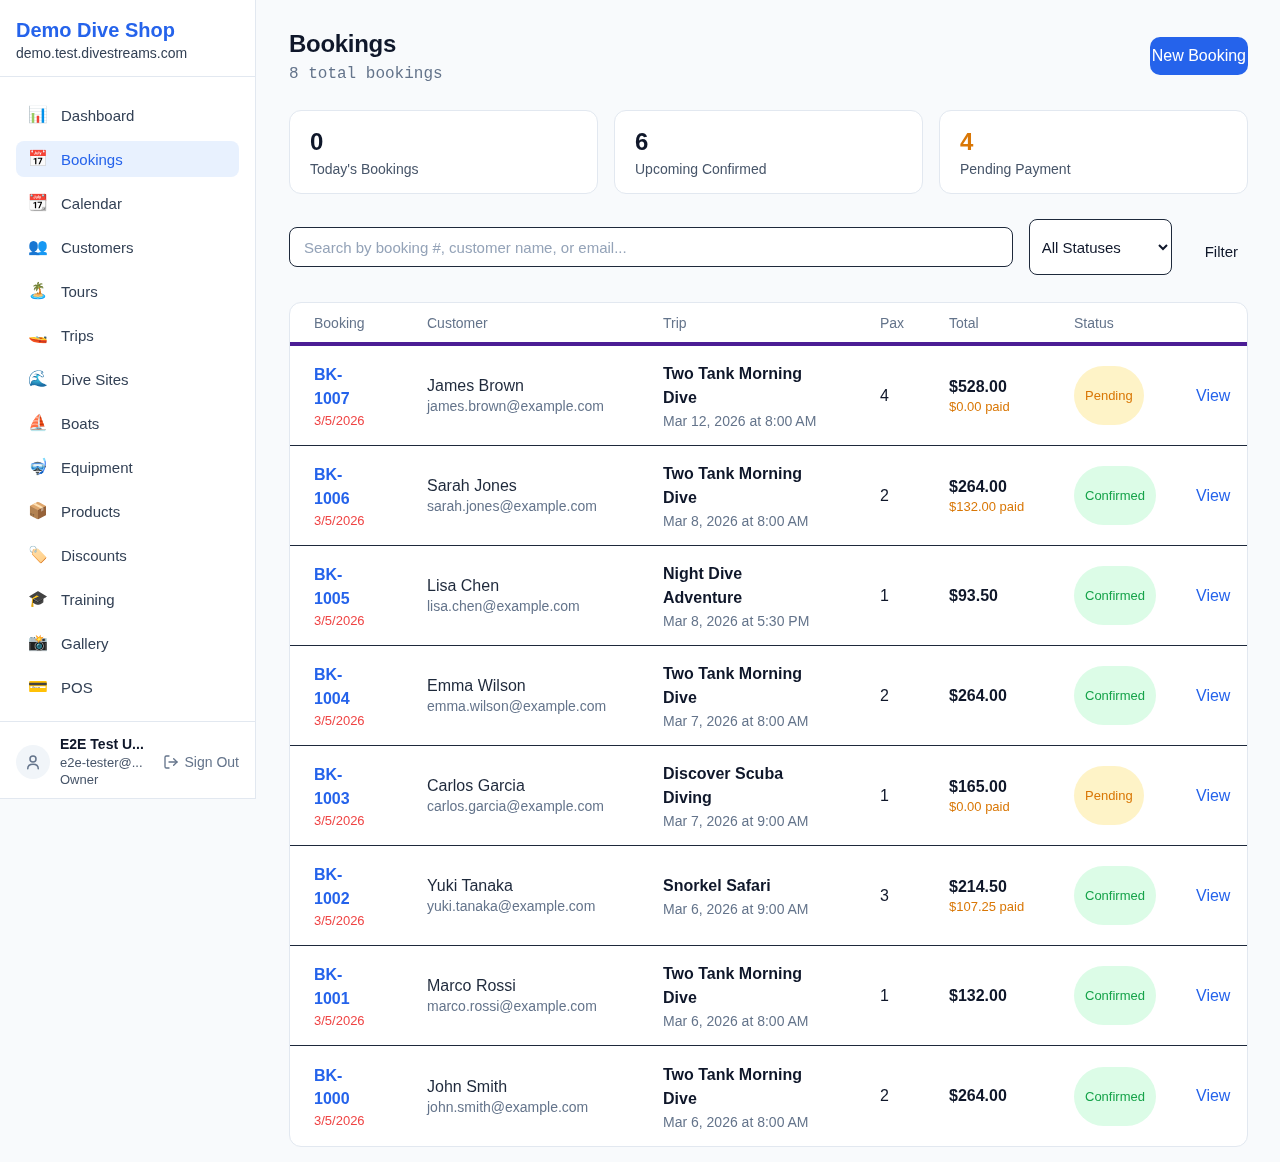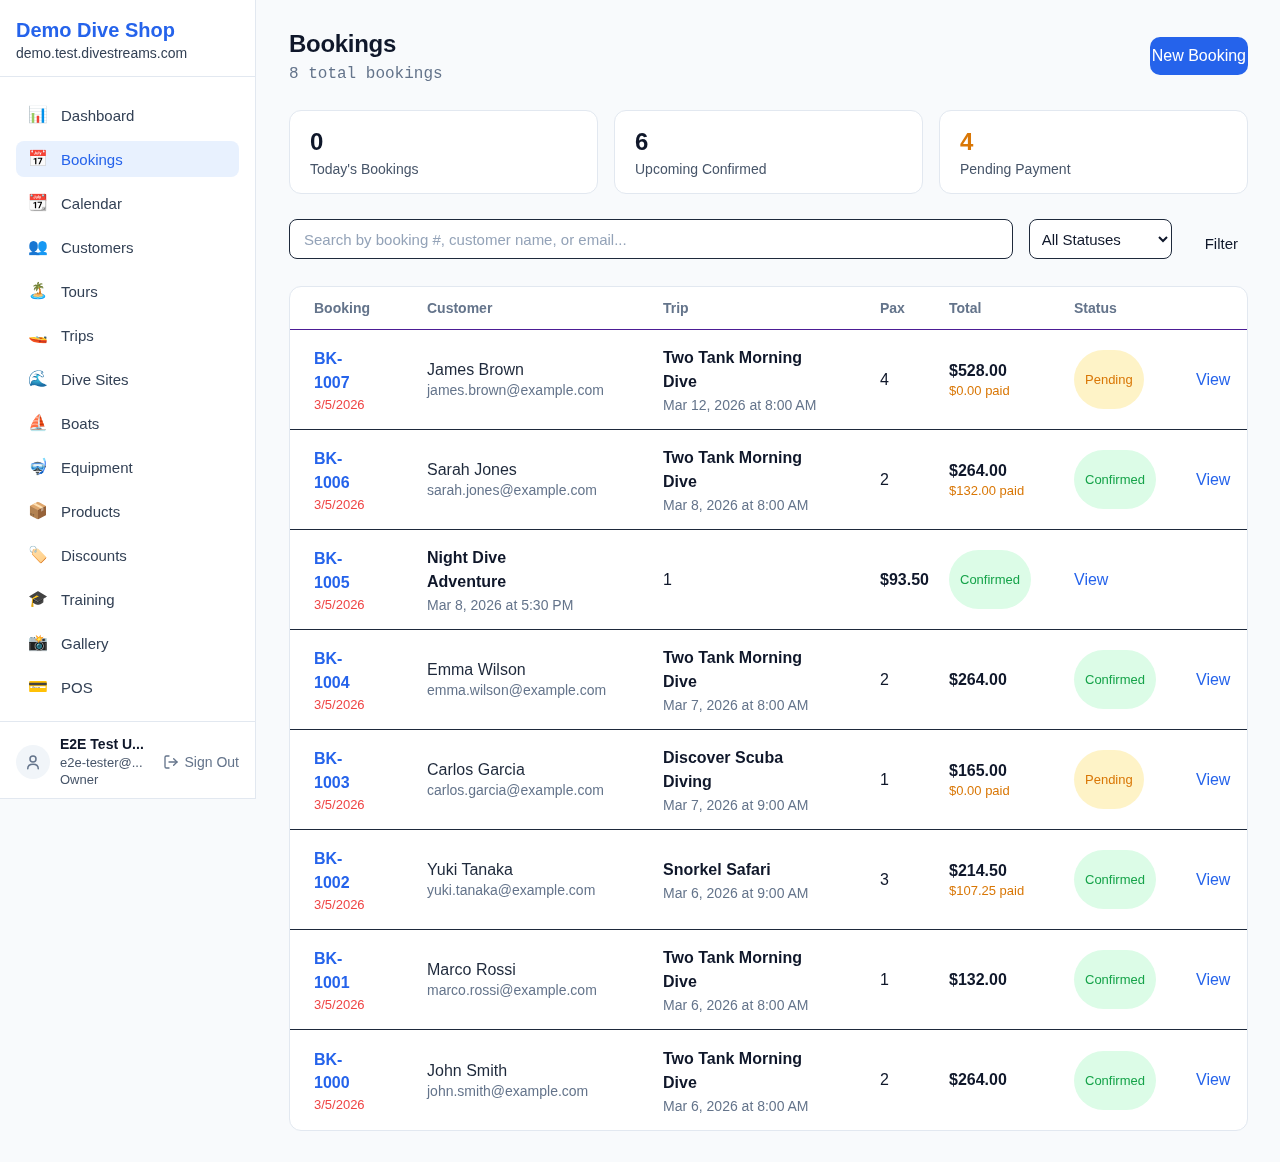--- a/index.html
+++ b/index.html
@@ -80,41 +80,41 @@
   .search-input {
     flex: 1 1 auto; height: 40px;
     border: 1px solid #1e293b; border-radius: 8px;
     padding: 0 14px; font-size: 15px; color: #0f172a;
     background: #ffffff;
     font-family: "Liberation Sans", "DejaVu Sans", sans-serif;
     outline: none;
   }
   .search-input::placeholder { color: #94a3b8; }
   .status-select {
-    margin-left: 16px; height: 40px; width: 143px;
+    margin-left: 16px; height: 56px; width: 143px;
     border: 1px solid #1e293b; border-radius: 8px;
     background: #ffffff; color: #0f172a;
     font-size: 15px; padding: 0 8px;
     font-family: "Liberation Sans", "DejaVu Sans", sans-serif;
   }
   .filter-btn { margin-left: 33px; margin-right: 10px; font-size: 15px; color: #0f172a; cursor: pointer; margin-top: 8px; }
 
   
   .table-card {
     margin-top: 27px; background: #ffffff;
     border: 1px solid #e2e8f0; border-radius: 12px;
     overflow: hidden;
   }
   .tgrid {
     display: grid;
     grid-template-columns: 113px 236px 217px 69px 125px 122px 1fr;
     padding: 0 24px;
     align-items: center;
   }
-  .thead { height: 43px; border-bottom: 1px solid #4c1d95; font-weight: bold; }
+  .thead { height: 43px; border-bottom: 4px solid #4c1d95; }
   .th { font-size: 14px; color: #64748b; }
   .trow { min-height: 100px; padding-top: 16px; padding-bottom: 16px; }
   .trow:not(:last-child) { border-bottom: 1px solid #1e293b; }
 
   .bk-link {
     color: #2563eb; font-size: 16px; font-weight: 600;
     text-decoration: none; display: inline-block; max-width: 58px;
     line-height: 1.45; cursor: pointer;
   }
   .bk-date { font-size: 13px; color: #ef4444; margin-top: 3px; }
@@ -317,20 +317,24 @@
     <div>
       <a class="view-link">View</a>
     </div>
   </div>
         <div class="tgrid trow">
     <div>
       <a class="bk-link">BK-1005</a>
       <div class="bk-date">3/5/2026</div>
     </div>
     <div>
+      <div class="cust-name">Lisa Chen</div>
+      <div class="cust-email">lisa.chen@example.com</div>
+    </div>
+    <div>
       <div class="trip-name">Night Dive Adventure</div>
       <div class="trip-time">Mar 8, 2026 at 5:30 PM</div>
     </div>
     <div class="pax">1</div>
     <div>
       <div class="total">$93.50</div>
 
     </div>
     <div>
       <span class="badge badge-confirmed">Confirmed</span>

